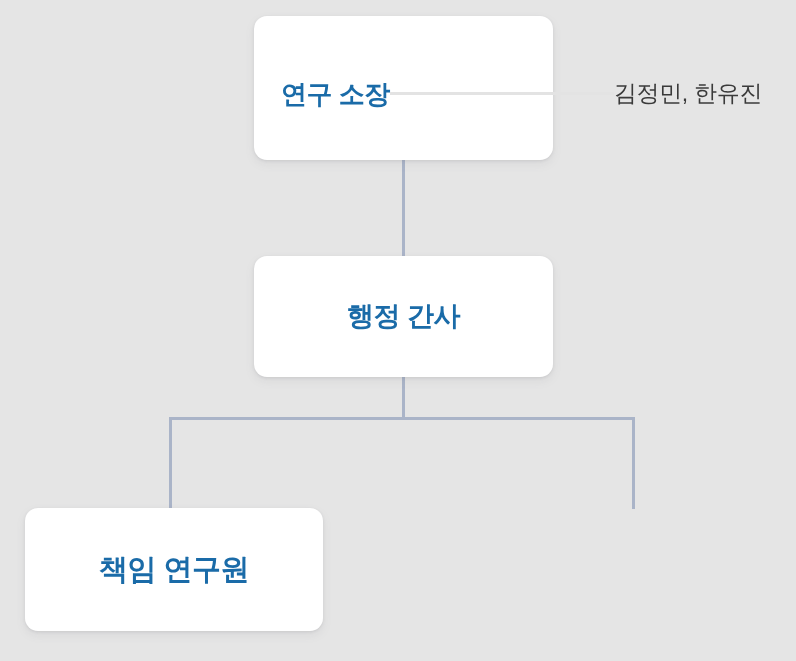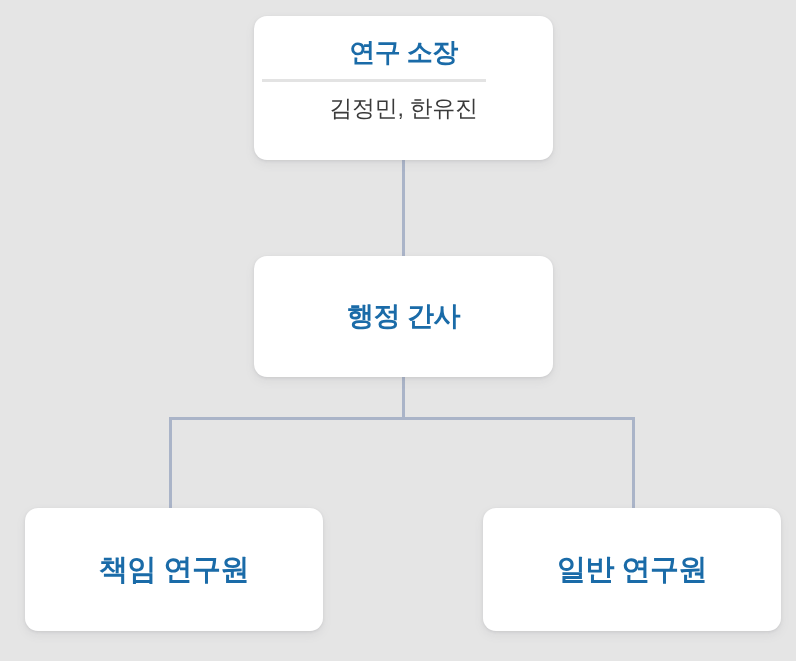--- a/index.html
+++ b/index.html
@@ -70,24 +70,25 @@
 
   
   .node {
     position: absolute;
     z-index: 2;
     background: #ffffff;
     border-radius: 13px;
     box-shadow: 0 1px 3px rgba(120, 120, 130, 0.18),
                 0 4px 10px rgba(120, 120, 130, 0.10);
     display: flex;
-    flex-direction: column;
+    flex-direction: row;
+    align-items: center;
     justify-content: center;
     box-sizing: border-box;
-    padding: 10px 8px;
+    padding: 10px 27px;
   }
 
   .node-director {
     left: 254px;
     top: 16px;
     width: 299px;
     height: 144px;
     justify-content: flex-start;
     padding-top: 22px;
   }
@@ -163,17 +164,14 @@
   </div>
 
   <div class="node node-admin">
     <div class="node-title">행정 간사</div>
   </div>
 
   <div class="node node-principal">
     <div class="node-title">책임 연구원</div>
   </div>
 
-  <div class="node node-general">
-    <div class="node-title">일반 연구원</div>
-  </div>
 
 </div>
 
 </body></html>

